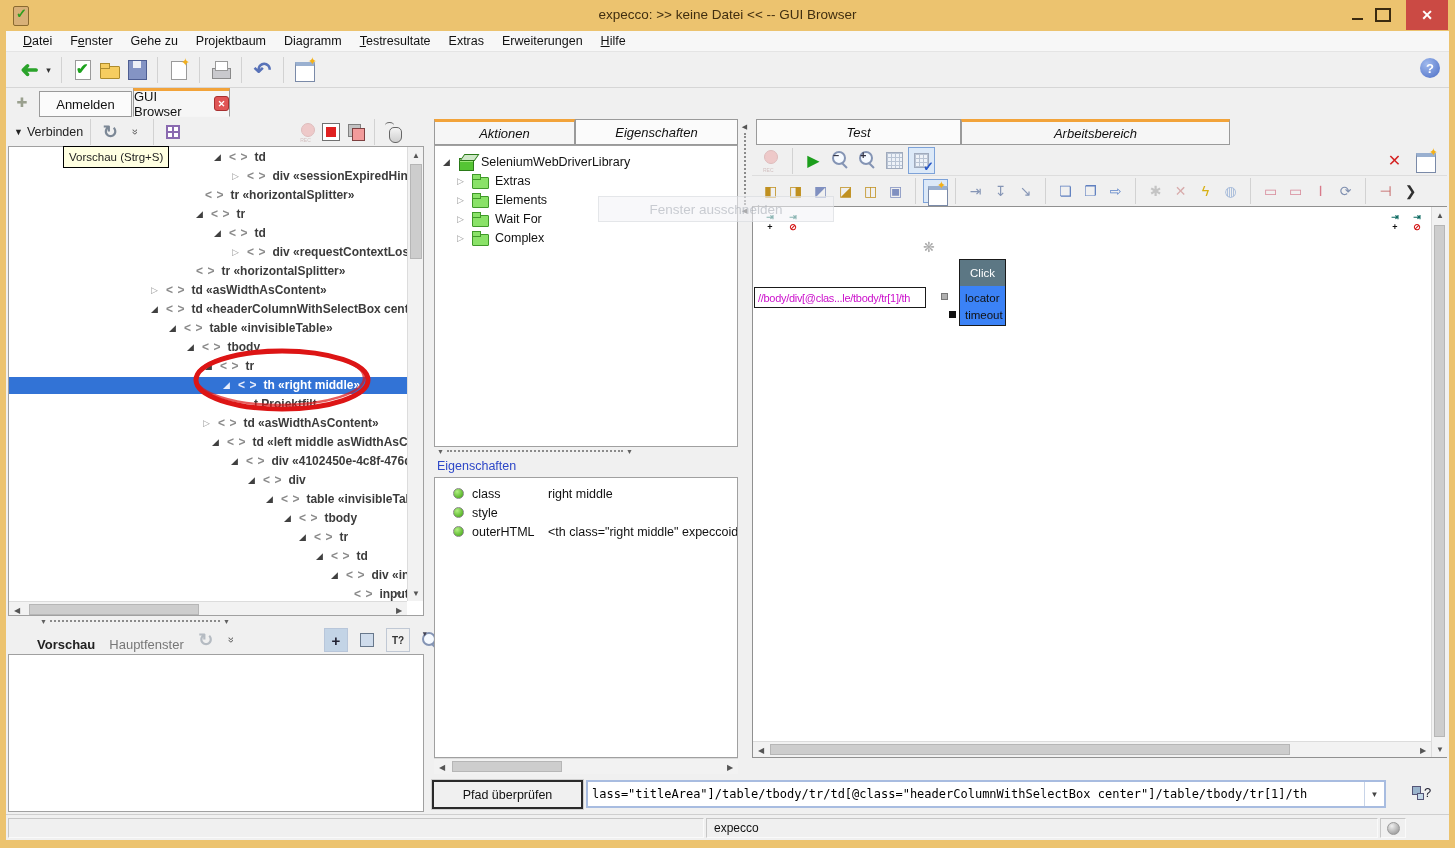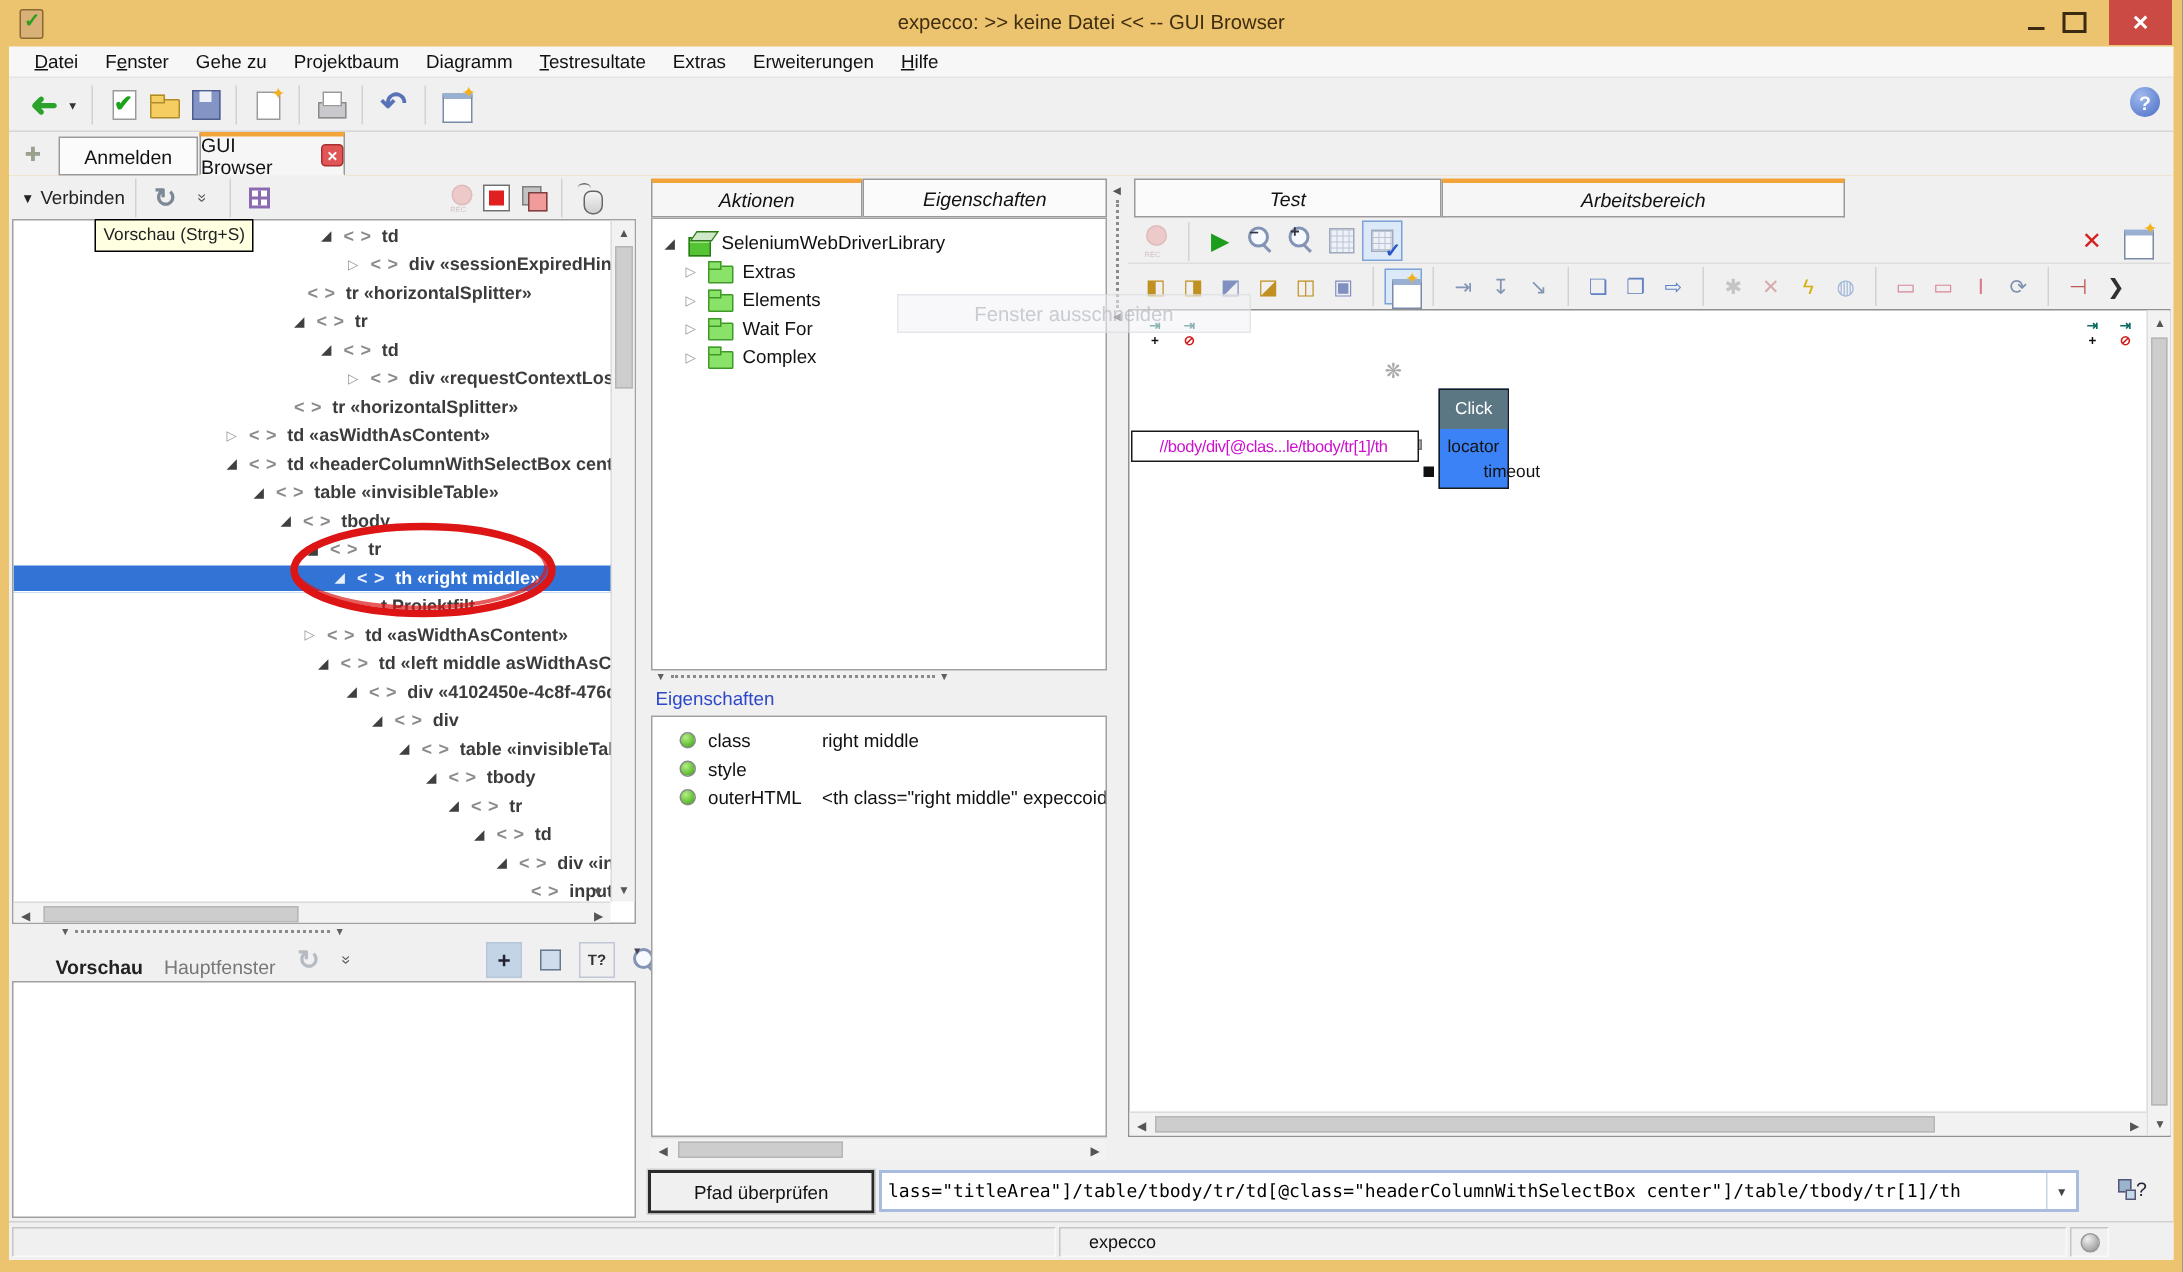--- a/index.html
+++ b/index.html
@@ -137,35 +137,35 @@
   .corner-ico .bar{color:#0e6b62;font-weight:bold;}
   .corner-ico .sub{color:#111;font-weight:bold;}
   .corner-ico .sub.red{color:#d41818;}
   #ws-gear{position:absolute;left:170px;top:32px;color:#aaa;font-size:14px;}
   #click-block{position:absolute;left:206px;top:52px;width:47px;height:67px;border:1px solid #1a1a1a;background:#3b82f6;}
   #click-head{height:26px;background:#5c7784;color:#fff;font-size:11.5px;display:flex;align-items:center;justify-content:center;}
   .pin-label{height:17px;display:flex;align-items:center;padding-left:5px;font-size:11.5px;color:#111;margin-top:3px;}
   .pin-sq{position:absolute;width:7px;height:7px;}
   #pin-locator{left:188px;top:86px;background:#b0b0b0;border:1px solid #777;}
   #pin-timeout{left:196px;top:104px;background:#111;}
-  #locator-box{position:absolute;left:1px;top:80px;width:192px;height:21px;background:#fff;border:1px solid #1a1a1a;display:flex;align-items:center;padding-left:18px;}
+  #locator-box{position:absolute;left:1px;top:80px;width:172px;height:21px;background:#fff;border:1px solid #1a1a1a;display:flex;align-items:center;padding-left:3px;}
   #locator-text{font-size:11px;color:#cc10cc;font-family:"Liberation Sans",sans-serif;letter-spacing:-.3px;white-space:nowrap;overflow:hidden;}
   
   #xpath-field{left:586px;top:780px;width:800px;height:28px;border:2px solid #a8bce0;background:#fff;display:flex;align-items:center;}
   #xpath-text{flex:1;font-family:"DejaVu Sans Mono","Liberation Mono",monospace;font-size:12px;color:#000;white-space:nowrap;overflow:hidden;padding-left:4px;}
   #xpath-drop{width:20px;height:100%;border-left:1px solid #c8d4e8;display:flex;align-items:center;justify-content:center;font-size:8px;color:#444;}
   #xpath-check{left:1410px;top:784px;width:24px;height:20px;}
   #xpath-check::before{content:"";position:absolute;left:2px;top:2px;width:7px;height:7px;background:#9ab4cc;border:1px solid #557;}
   #xpath-check::after{content:"?";position:absolute;left:14px;top:1px;font-size:13px;color:#223;}
   #xpath-check .sq2{position:absolute;left:7px;top:9px;width:7px;height:7px;background:#c4d8e8;border:1px solid #557;}
   
   #statusbar{left:6px;top:814px;width:1443px;height:26px;background:#f0f0f0;border-top:1px solid #cfcfcf;}
   .groove{position:absolute;top:3px;height:20px;border:1px solid;border-color:#c6c6c6 #fafafa #fafafa #c6c6c6;display:flex;align-items:center;font-size:12px;color:#111;}
   #sb1{left:2px;width:696px;}
-  #sb2{left:700px;width:672px;padding-left:19px;}
+  #sb2{left:700px;width:672px;padding-left:7px;}
   #sb3{left:1374px;width:26px;justify-content:center;}
   .sphere{width:13px;height:13px;border-radius:50%;background:radial-gradient(circle at 35% 28%,#f0f0f0,#8a8a8a);border:1px solid #999;}
 </style>
 </head>
 <body>
 
 <div id="win">
 
   <div class="abs" id="titlebar">
     <span class="abs i-app"></span>
@@ -564,21 +564,21 @@
         <span class="sub">+</span>
       </div>
     <div class="corner-ico" style="left:656px;top:5px;">
         <span class="bar">⇥</span>
         <span class="sub red">⊘</span>
       </div>
     <span id="ws-gear">❋</span>
     <div id="click-block">
       <div id="click-head">Click</div>
       <div class="pin-label">locator</div>
-      <div class="pin-label" style="margin-top:0;margin-left:24px;">timeout</div>
+      <div class="pin-label" style="margin-top:0;">timeout</div>
     </div>
     <span class="pin-sq" id="pin-locator"></span>
     <span class="pin-sq" id="pin-timeout"></span>
     <div id="locator-box">
       <span id="locator-text">//body/div[@clas...le/tbody/tr[1]/th</span>
     </div>
     <div class="vscroll" style="left:678px;top:0;width:16px;height:550px;">
       <span class="sarrow" style="top:0;left:0;">▲</span>
       <div class="sthumb" style="left:2px;top:18px;width:11px;height:512px;"></div>
       <span class="sarrow" style="bottom:0;left:0;">▼</span>

